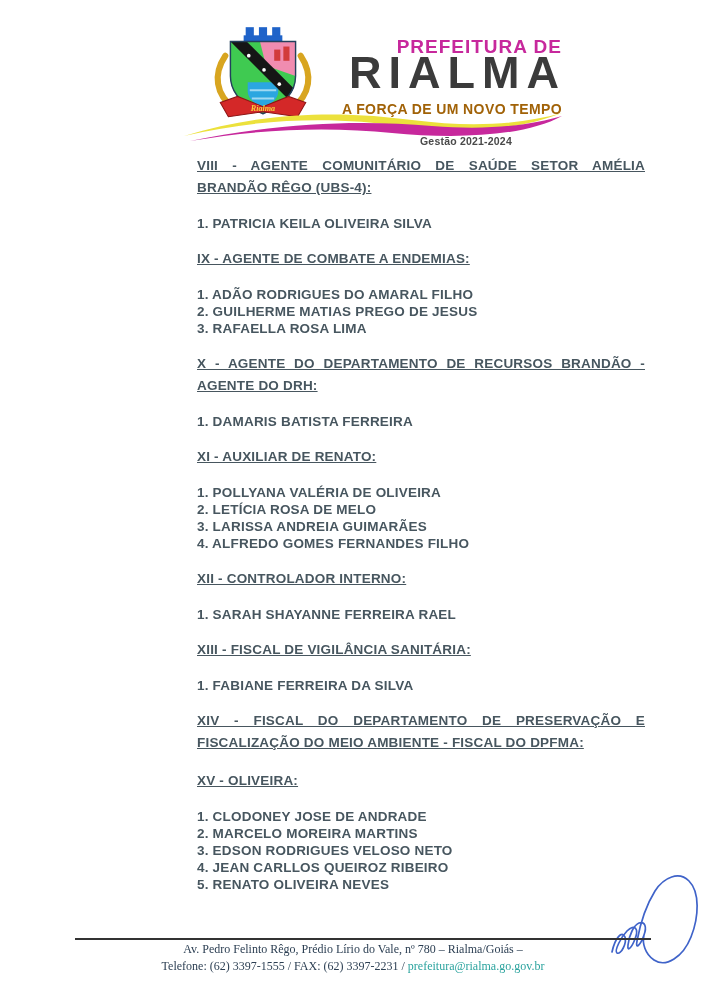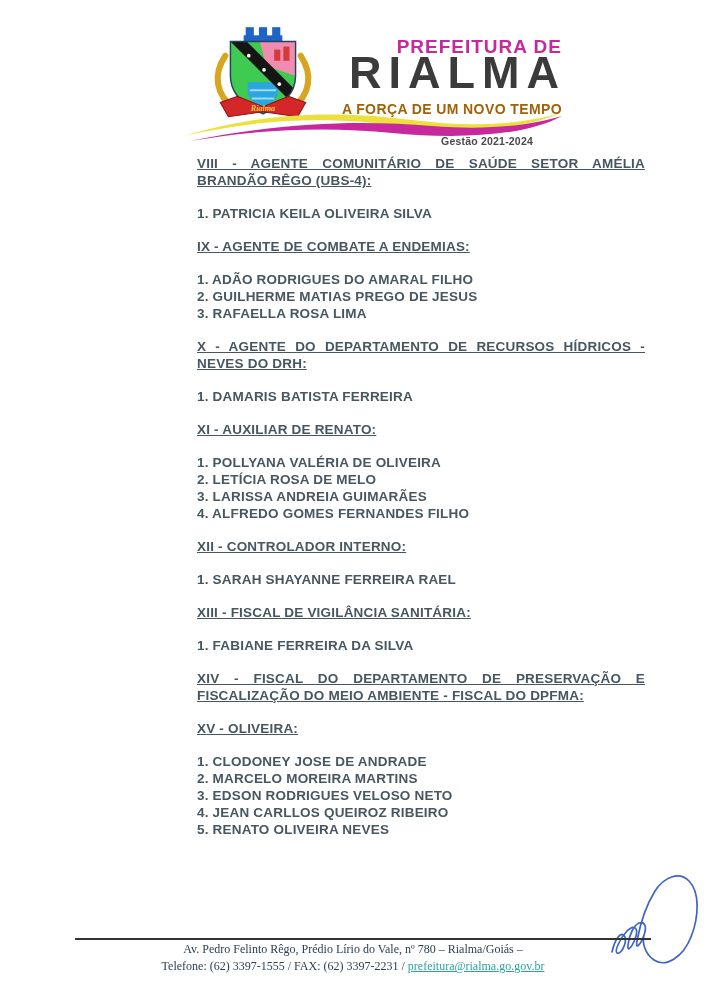--- a/index.html
+++ b/index.html
@@ -18,45 +18,45 @@
     position:absolute; left:280px; top:49px; width:286px; text-align:right;
     font-size:45px; font-weight:bold; color:#3b3b3b; letter-spacing:7px; margin-right:-7px;
     line-height:48px;
   }
   .brand-slogan {
     position:absolute; left:290px; top:101px; width:272px; text-align:right;
     font-size:14px; font-weight:bold; color:#a16207; letter-spacing:0.4px;
   }
   .wave { position:absolute; left:182px; top:107px; }
   .period {
-    position:absolute; left:420px; top:135px; width:113px; text-align:right;
+    position:absolute; left:420px; top:135px; width:113px; 
     font-size:10.5px; font-weight:bold; color:#4a4a4a; letter-spacing:0.2px;
   }
   
   .doc-main { position:absolute; left:197px; top:155px; width:448px; }
   .doc-section { margin:0; }
   .sec-title {
-    font-size:13.5px; font-weight:bold; color:#47565f; line-height:17px;
+    font-size:13.5px; font-weight:bold; color:#47565f; line-height:22px;
     text-decoration:underline; text-align:justify; letter-spacing:0.2px;
     margin:0 0 16px 0;
   }
   .name-list { margin:0 0 16px 0; }
   .name-line {
     font-size:13.5px; font-weight:bold; color:#47565f; line-height:17px;
     letter-spacing:0.2px; white-space:nowrap;
   }
   
   .signature { position:absolute; left:596px; top:846px; }
   
   .footer-rule { position:absolute; left:75px; top:938px; width:576px; height:1.5px; background:#333333; }
   .footer-text {
     position:absolute; left:20px; top:941px; width:666px; text-align:center;
     font-family:"Liberation Serif", serif; font-size:12px; color:#2b3e52; line-height:17px;
   }
-  .footer-email { color:#2ba39e; text-decoration:underline; cursor:pointer; }
+  .footer-email { color:#2ba39e; cursor:pointer; }
 </style>
 </head>
 <body>
 
 <div class="page">
 
   <header>
 
     <svg class="coat" viewBox="0 0 110 94" xmlns="http://www.w3.org/2000/svg">
       <defs>
@@ -116,21 +116,21 @@
       </section>
       <section class="doc-section">
         <h2 class="sec-title">IX - AGENTE DE COMBATE A ENDEMIAS:</h2>
         <div class="name-list">
           <div class="name-line">1. ADÃO RODRIGUES DO AMARAL FILHO</div>
           <div class="name-line">2. GUILHERME MATIAS PREGO DE JESUS</div>
           <div class="name-line">3. RAFAELLA ROSA LIMA</div>
         </div>
       </section>
       <section class="doc-section">
-        <h2 class="sec-title">X - AGENTE DO DEPARTAMENTO DE RECURSOS HÍDRICOS - NEVES DO DRH:</h2>
+        <h2 class="sec-title">X - AGENTE DO DEPARTAMENTO DE RECURSOS BRANDÃO - AGENTE DO DRH:</h2>
         <div class="name-list">
           <div class="name-line">1. DAMARIS BATISTA FERREIRA</div>
         </div>
       </section>
       <section class="doc-section">
         <h2 class="sec-title">XI - AUXILIAR DE RENATO:</h2>
         <div class="name-list">
           <div class="name-line">1. POLLYANA VALÉRIA DE OLIVEIRA</div>
           <div class="name-line">2. LETÍCIA ROSA DE MELO</div>
           <div class="name-line">3. LARISSA ANDREIA GUIMARÃES</div>

